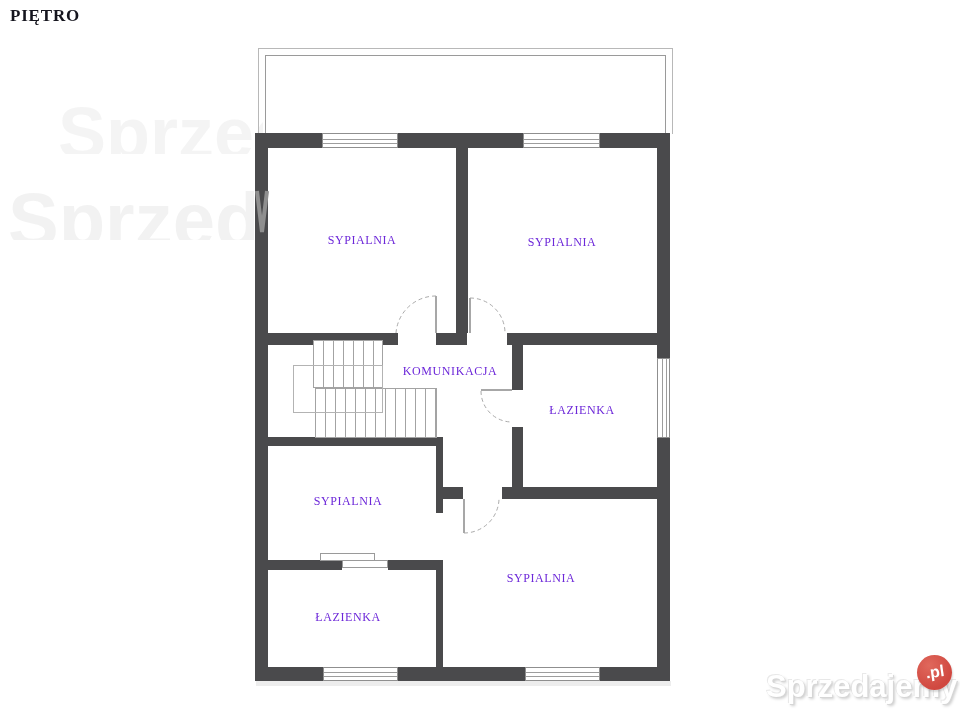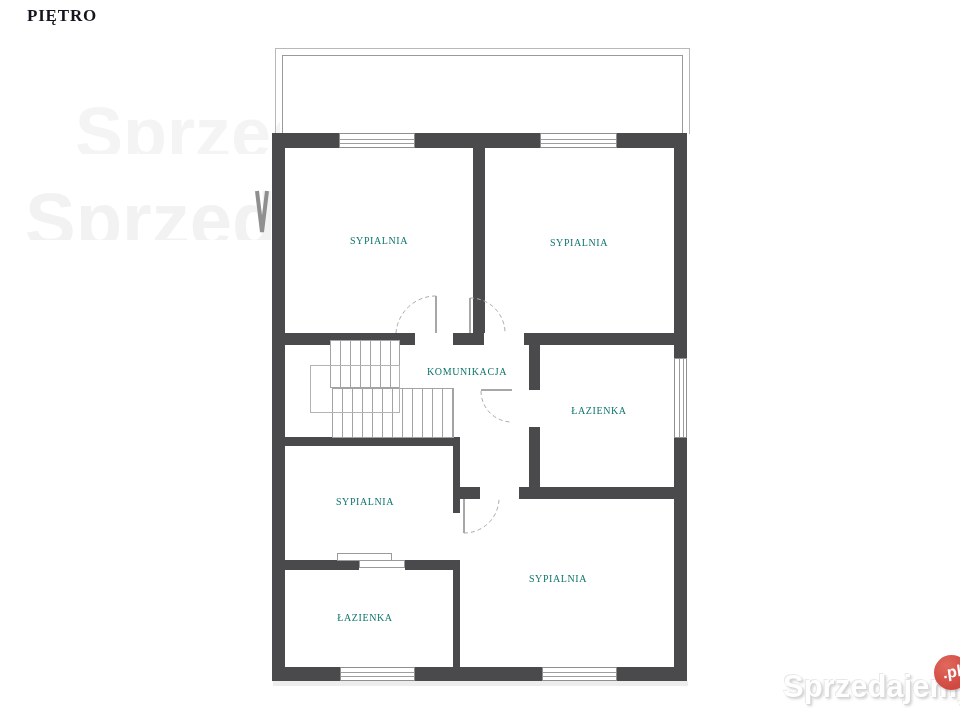--- a/index.html
+++ b/index.html
@@ -1,30 +1,30 @@
 <!DOCTYPE html>
 <html><head>
 <meta charset="utf-8">
 <style>
   html,body{margin:0;padding:0;background:#fff;}
   #stage{position:relative;width:960px;height:720px;background:#ffffff;overflow:hidden;
          font-family:"Liberation Serif","DejaVu Serif",serif;}
-  .abs{position:absolute;margin-left:17px;}
+  .abs{position:absolute;}
   #title{left:10px;top:6px;font-weight:bold;font-size:17px;letter-spacing:.8px;color:#15151e;}
   .wall{background:#4a4a4c;}
   .balcony{border:1px solid #b8b8b8;border-bottom:none;}
   .balcony.inner{border-color:#9a9a9a;}
   .window{background:#fff;border:1px solid #8f8f8f;box-sizing:border-box;}
   .win-line-h{position:absolute;left:0;right:0;height:1px;background:#9d9d9d;}
   .win-line-v{position:absolute;top:0;bottom:0;width:1px;background:#9d9d9d;}
   .stairs{box-sizing:border-box;border:1px solid #a3a3a3;
           background:repeating-linear-gradient(to right,#ffffff 0px,#ffffff 9px,#a3a3a3 9px,#a3a3a3 10px);}
   .stairs-outline{box-sizing:border-box;border:1px solid #b3b3b3;background:transparent;}
   .shelf{background:#fff;border:1px solid #9a9a9a;box-sizing:border-box;}
-  .room-label{transform:translate(-50%,-50%);font-size:10px;letter-spacing:.6px;color:#0f766e;white-space:nowrap;}
+  .room-label{transform:translate(-50%,-50%);font-size:12px;letter-spacing:.6px;color:#6d28d9;white-space:nowrap;}
   .bg-wm{font-family:"Liberation Sans","DejaVu Sans",sans-serif;font-weight:bold;
          color:rgba(150,150,150,0.10);overflow:hidden;white-space:nowrap;}
   #plan-shadow{background:#ededed;}
   #brand{left:766px;top:669px;font-family:"Liberation Sans","DejaVu Sans",sans-serif;
          font-weight:bold;font-size:31px;color:#ffffff;letter-spacing:0;
          text-shadow:1px 1px 0 #d6d6d6,2px 2px 3px #cccccc,-1px -1px 0 #e9e9e9;}
   #brand-badge{left:917px;top:655px;width:35px;height:35px;border-radius:50%;
          background:radial-gradient(circle at 35% 30%,#e0685c,#d04840 70%);
          box-shadow:1px 2px 2px rgba(0,0,0,.15);}
   #brand-tld{position:absolute;left:50%;top:50%;transform:translate(-50%,-54%) rotate(-8deg);

